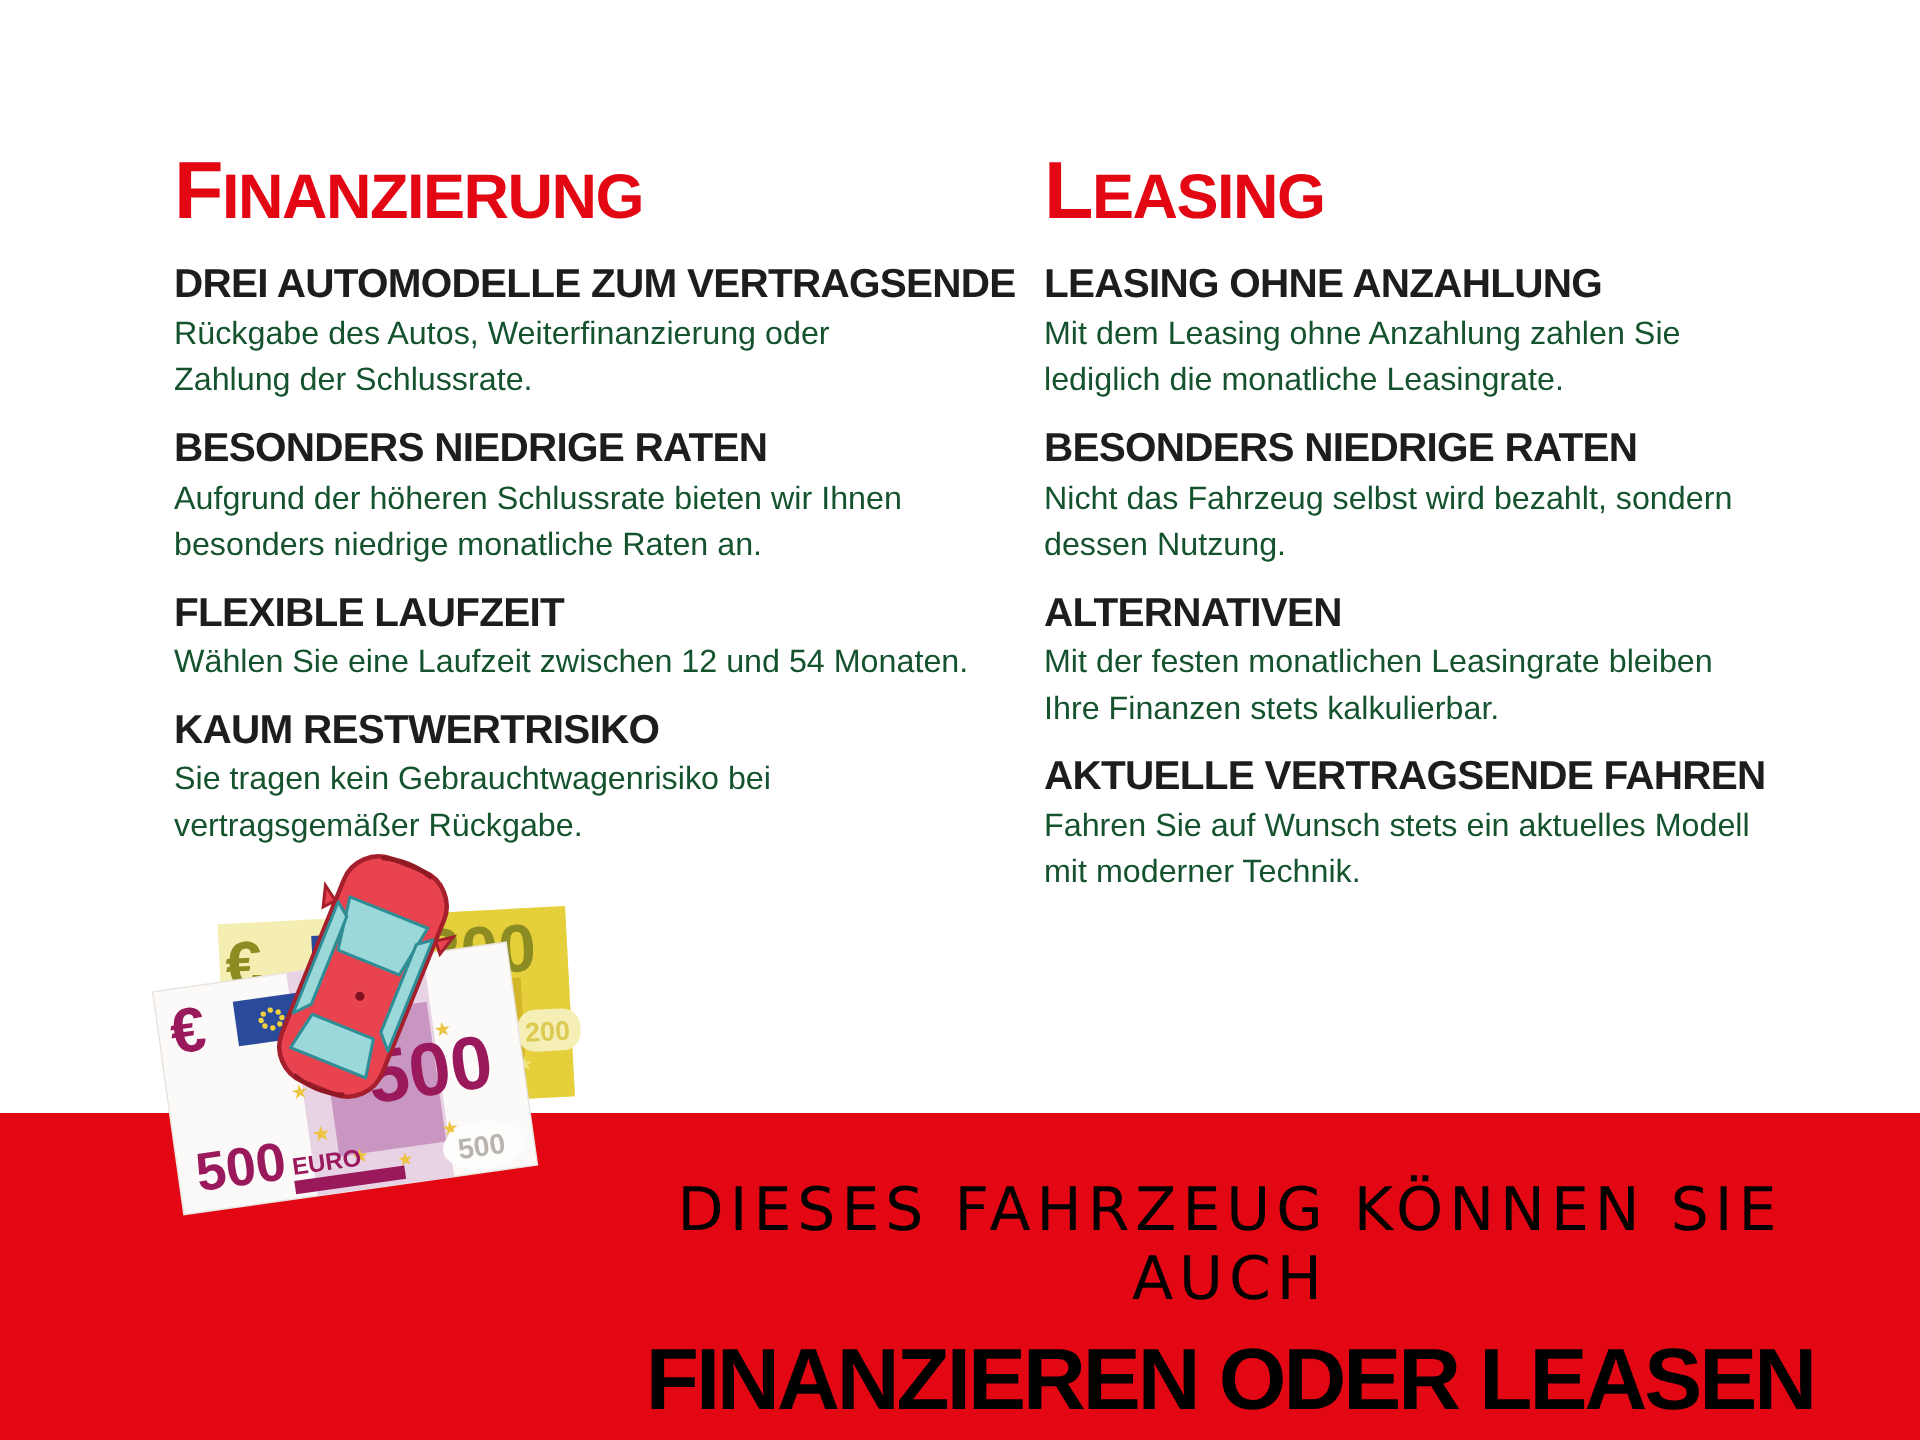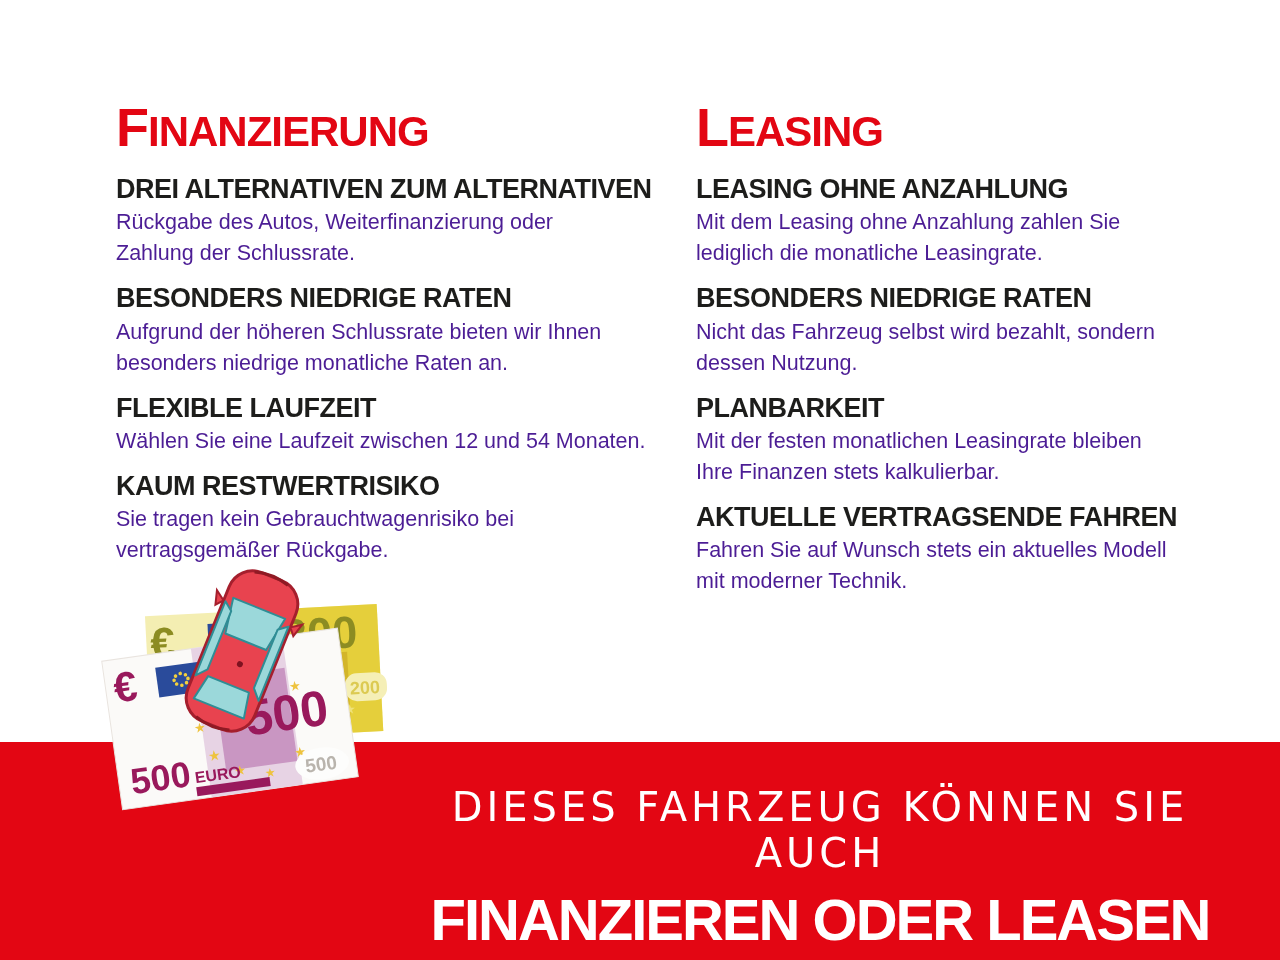--- a/index.html
+++ b/index.html
@@ -14,29 +14,29 @@
     margin:0 0 16px 0;font-size:42px;line-height:1.15;font-weight:bold;
     color:#e30613;letter-spacing:-1px;
   }
   .main-title::first-letter{font-size:54px;}
   .section{margin:0 0 14px 0;}
   .sec-head{
     margin:0 0 3px 0;font-size:27px;line-height:1.12;font-weight:bold;
     color:#1d1d1b;letter-spacing:-0.5px;
   }
   .sec-body{
-    margin:0;font-size:21.5px;line-height:31px;color:#4c1d95;
+    margin:0;font-size:21.5px;line-height:31px;color:#14532d;
     white-space:pre-line;
   }
   .banner{
     position:absolute;left:0;top:742px;width:1280px;height:218px;
     background:#e30613;z-index:1;
   }
   .banner-text{
-    position:absolute;left:400px;right:40px;top:42px;text-align:center;color:#ffffff;
+    position:absolute;left:400px;right:40px;top:42px;text-align:center;color:#000000;
   }
   .banner-line1{
     font-family:"DejaVu Sans",sans-serif;font-size:40px;line-height:1.15;
     letter-spacing:4px;font-weight:normal;
   }
   .banner-line2{
     font-size:58px;line-height:1.05;font-weight:bold;letter-spacing:-2px;margin-top:14px;
   }
   .illustration{position:absolute;left:90px;top:566px;width:320px;height:250px;z-index:2;}
   .note-num{font-family:"Liberation Sans",sans-serif;font-weight:bold;}
@@ -44,21 +44,21 @@
 </style>
 </head>
 <body>
 
 <div class="page">
 
   <section class="col col-left">
     <h1 class="main-title">FINANZIERUNG</h1>
 
     <div class="section">
-      <h2 class="sec-head">DREI ALTERNATIVEN ZUM ALTERNATIVEN</h2>
+      <h2 class="sec-head">DREI AUTOMODELLE ZUM VERTRAGSENDE</h2>
       <p class="sec-body">Rückgabe des Autos, Weiterfinanzierung oder
 Zahlung der Schlussrate.</p>
     </div>
 
     <div class="section">
       <h2 class="sec-head">BESONDERS NIEDRIGE RATEN</h2>
       <p class="sec-body">Aufgrund der höheren Schlussrate bieten wir Ihnen
 besonders niedrige monatliche Raten an.</p>
     </div>
 
@@ -83,21 +83,21 @@
 lediglich die monatliche Leasingrate.</p>
     </div>
 
     <div class="section">
       <h2 class="sec-head">BESONDERS NIEDRIGE RATEN</h2>
       <p class="sec-body">Nicht das Fahrzeug selbst wird bezahlt, sondern
 dessen Nutzung.</p>
     </div>
 
     <div class="section">
-      <h2 class="sec-head">PLANBARKEIT</h2>
+      <h2 class="sec-head">ALTERNATIVEN</h2>
       <p class="sec-body">Mit der festen monatlichen Leasingrate bleiben
 Ihre Finanzen stets kalkulierbar.</p>
     </div>
 
     <div class="section">
       <h2 class="sec-head">AKTUELLE VERTRAGSENDE FAHREN</h2>
       <p class="sec-body">Fahren Sie auf Wunsch stets ein aktuelles Modell
 mit moderner Technik.</p>
     </div>
   </section>

